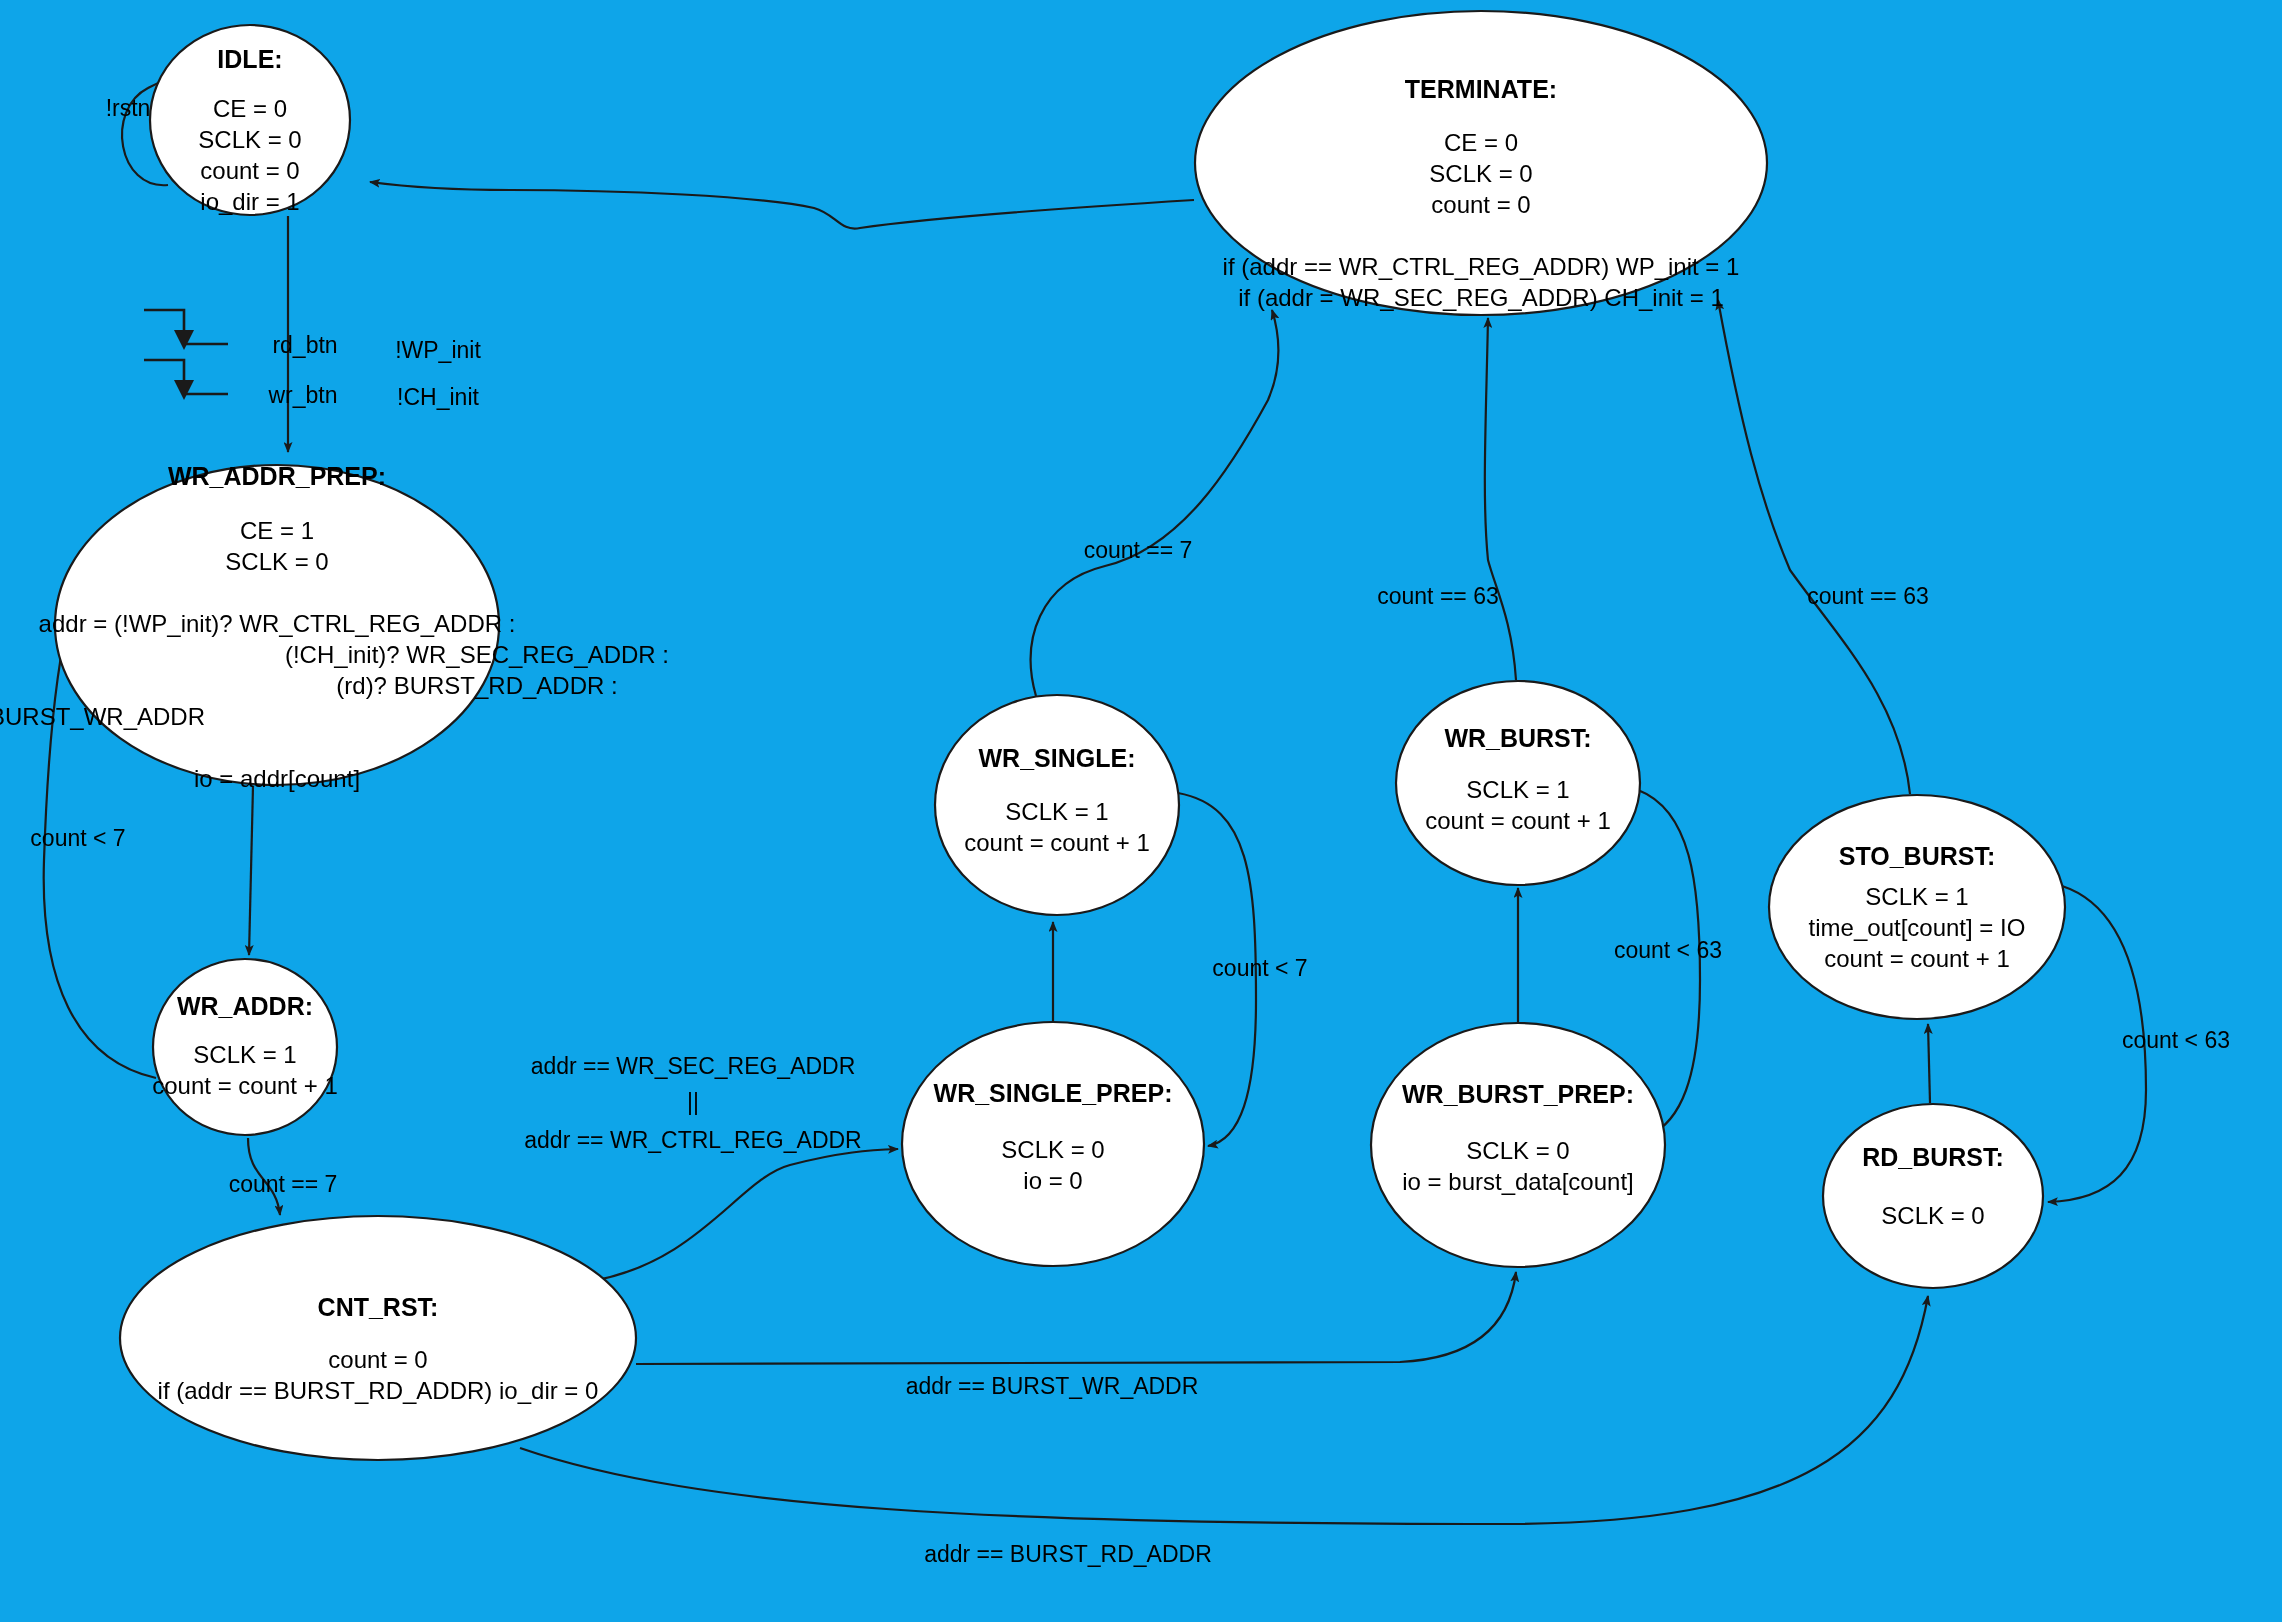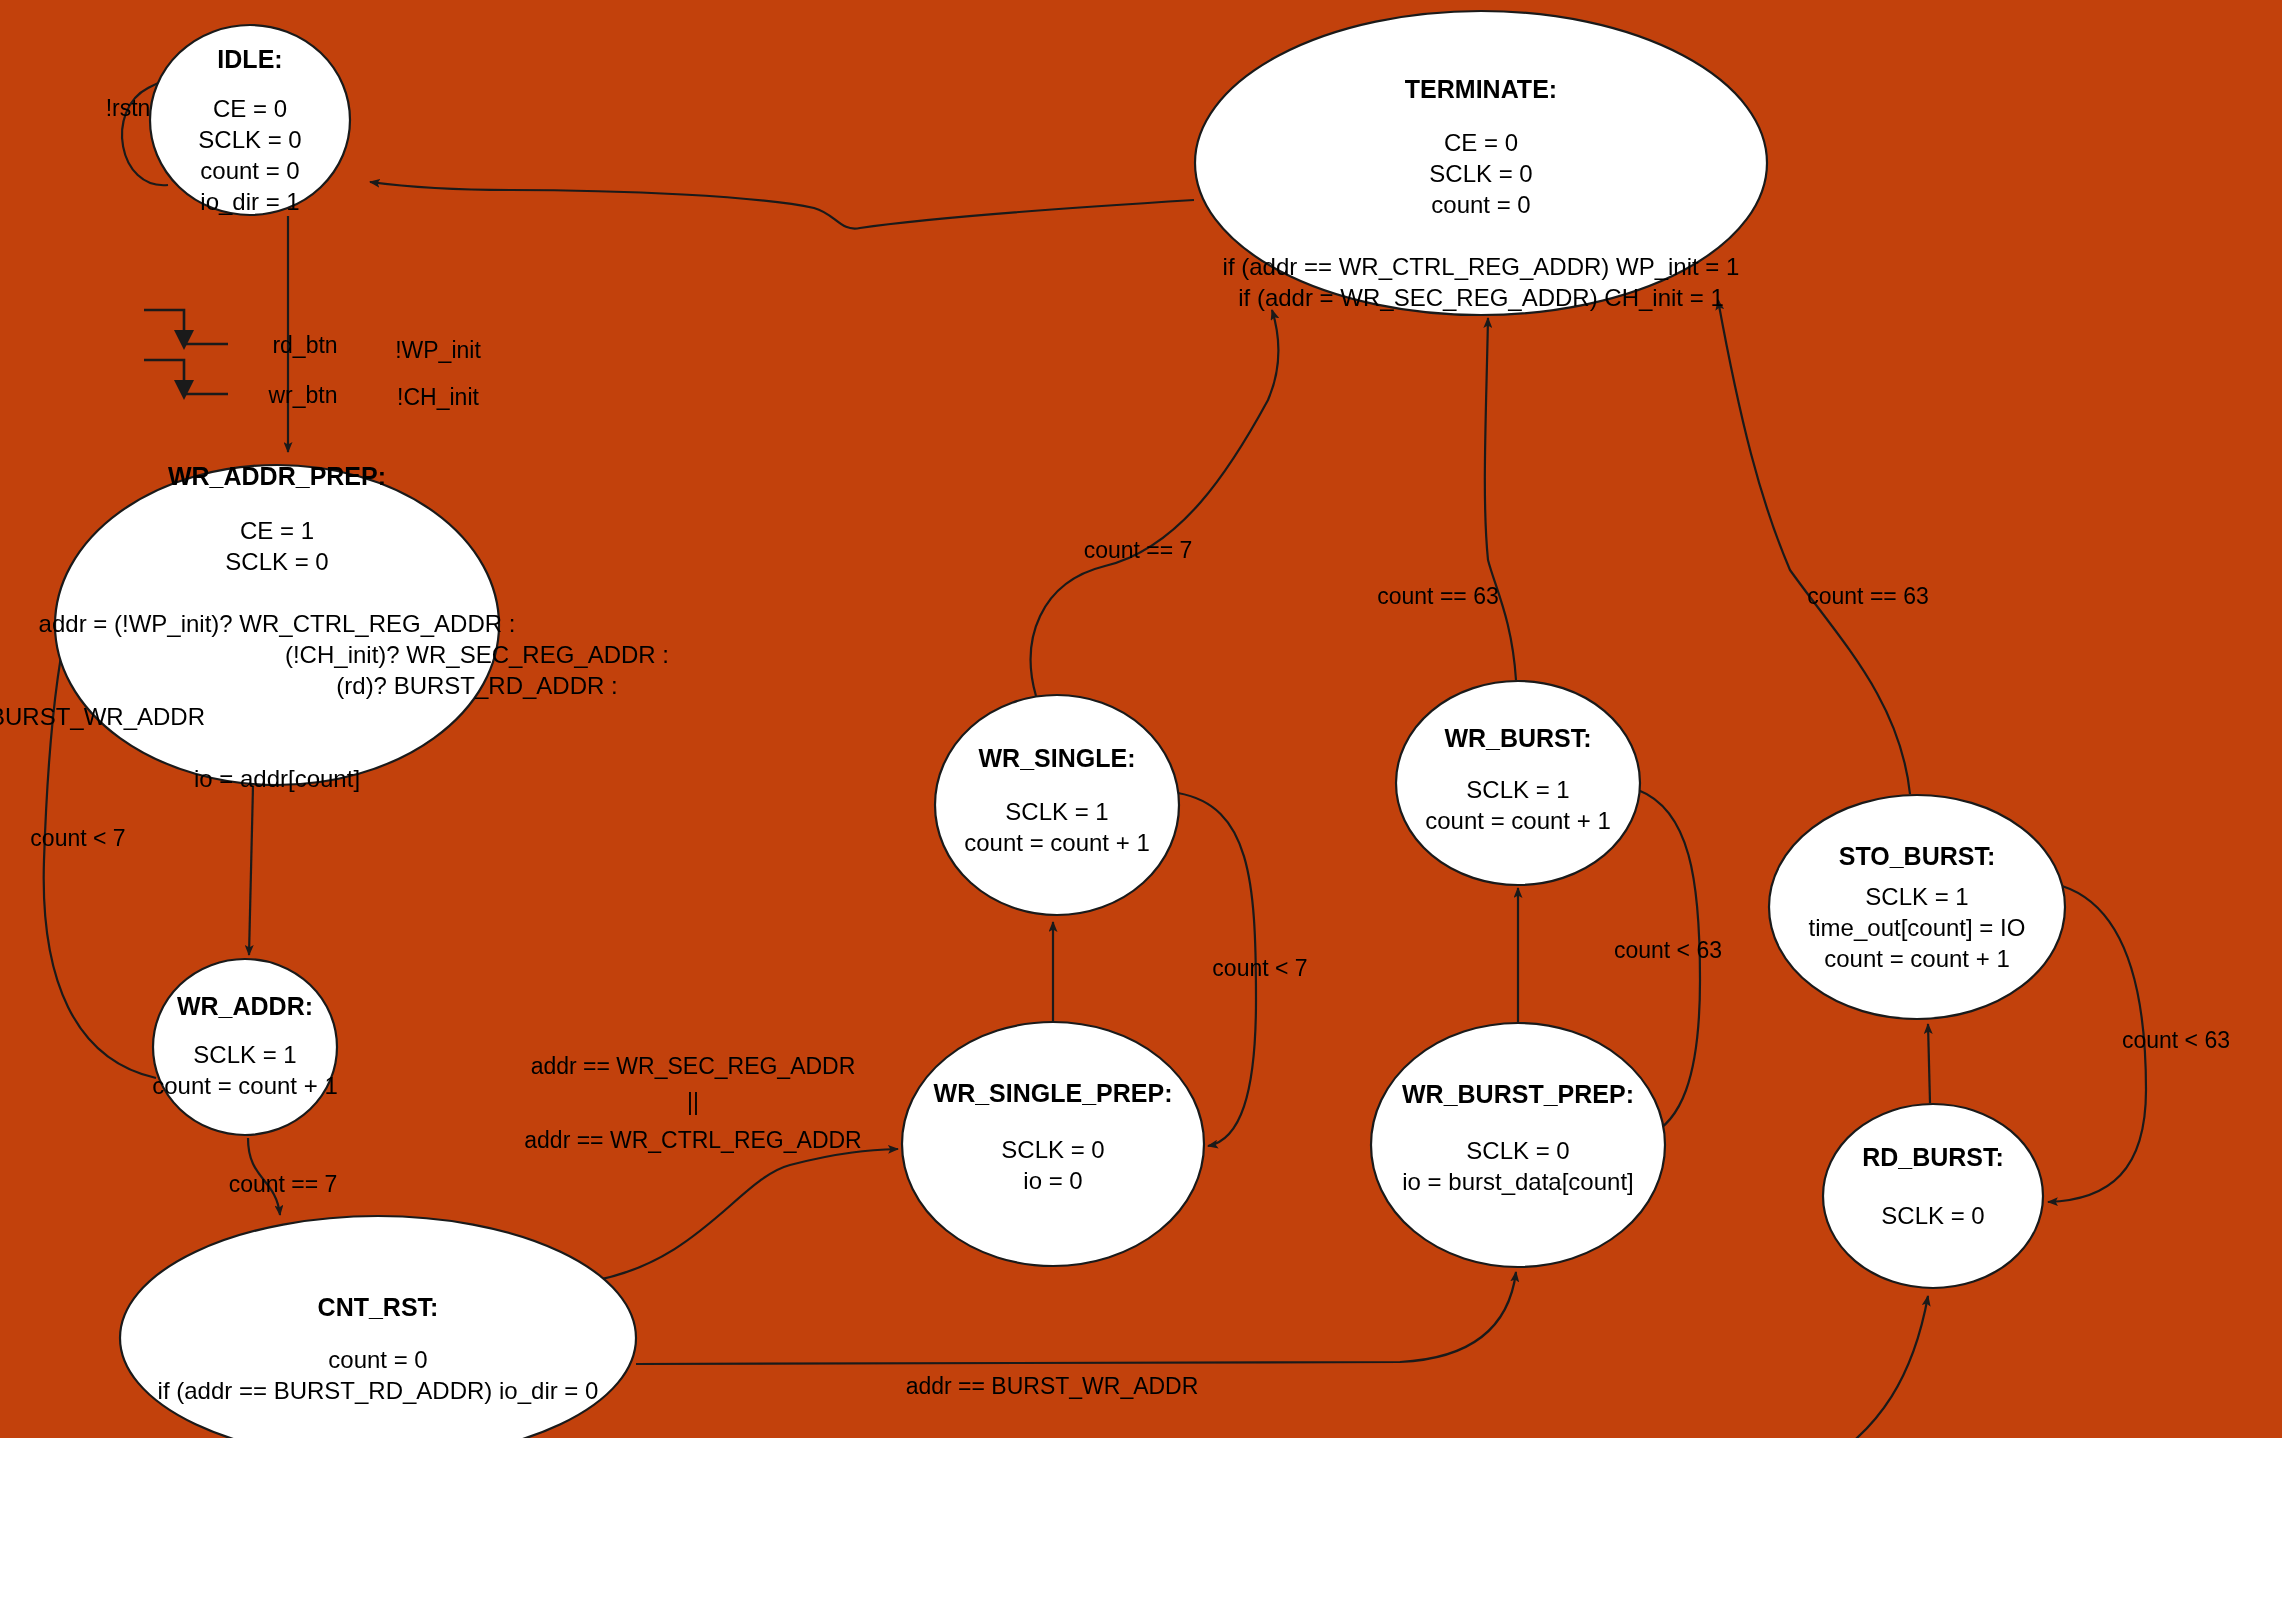--- a/index.html
+++ b/index.html
@@ -3,22 +3,22 @@
 <meta charset="utf-8">
 <style>
   html, body {
     margin: 0;
     padding: 0;
     background: #ffffff;
   }
   #diagram-root {
     position: relative;
     width: 2282px;
-    height: 1438px;
-    background: #c2410c;
+    height: 1622px;
+    background: #0ea5e9;
     font-family: "Liberation Sans", sans-serif;
   }
   svg#fsm {
     position: absolute;
     top: 0;
     left: 0;
     width: 2282px;
     height: 1622px;
     display: block;
   }

